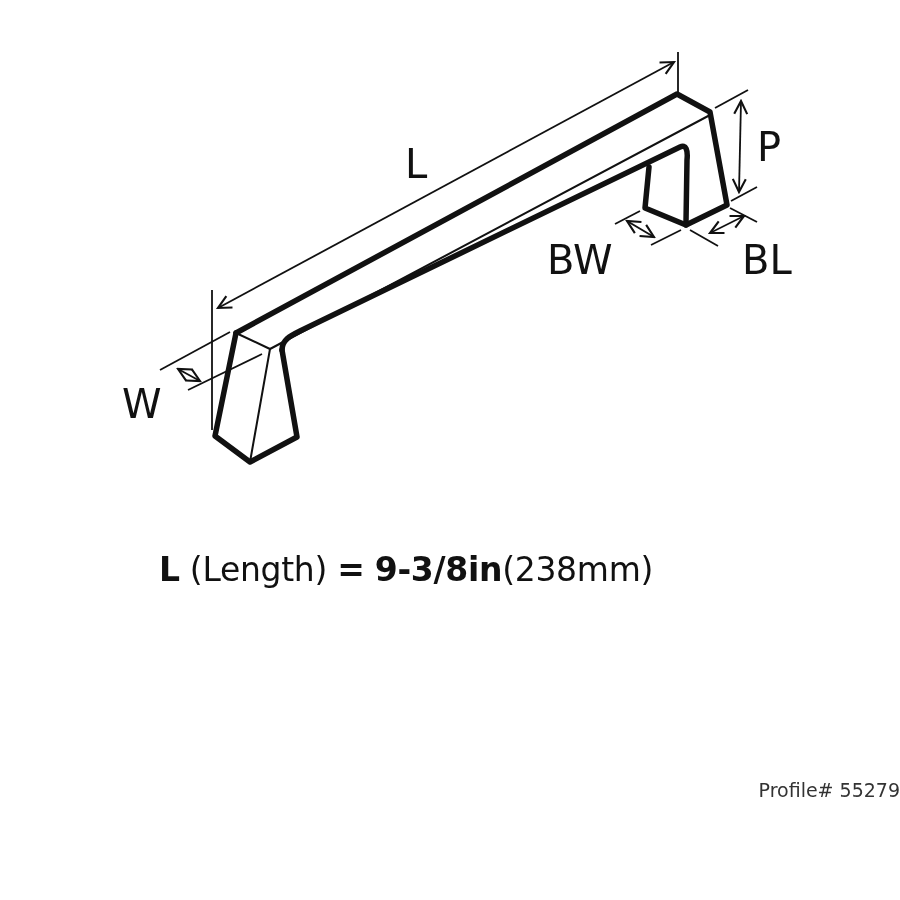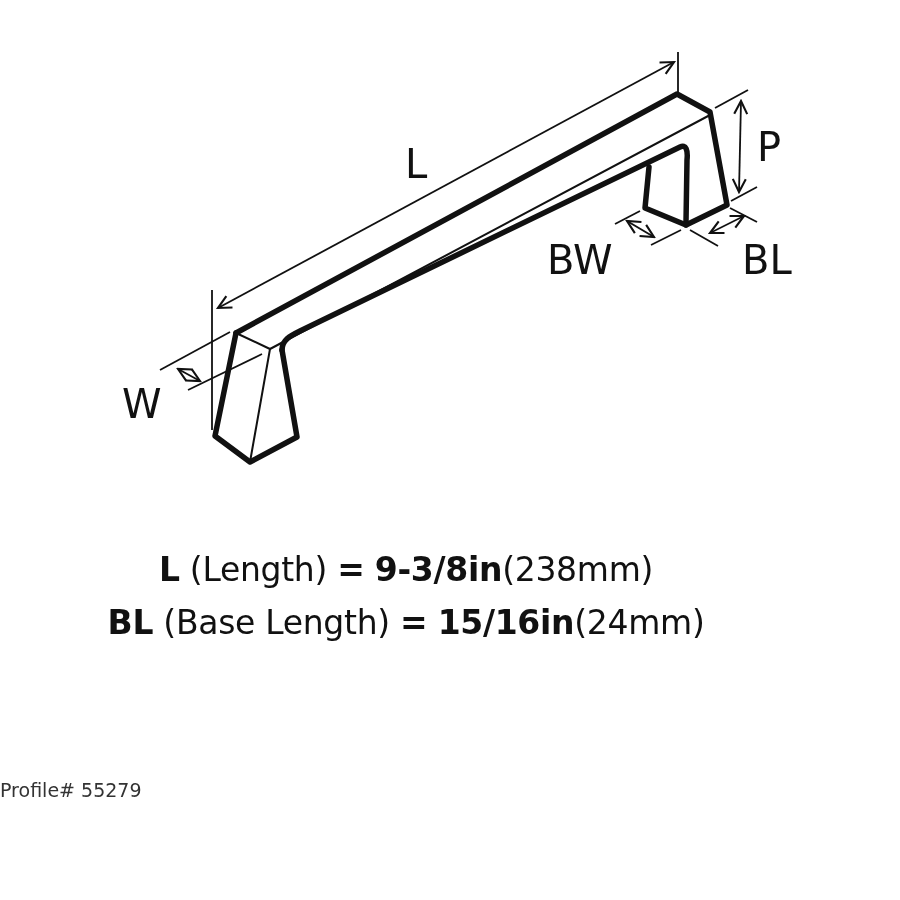--- a/index.html
+++ b/index.html
@@ -7,21 +7,21 @@
          font-family: "Liberation Sans", "DejaVu Sans", sans-serif; color: #111; }
   #diagram { position: absolute; left: 0; top: 0; width: 900px; height: 500px; }
   .dim-label { font-family: "DejaVu Sans", "Liberation Sans", sans-serif; font-size: 40px; fill: #111; font-weight: 500; }
   .specs { position: absolute; left: 0; top: 505px; width: 812px; text-align: center; margin-top: 39px; }
   .spec-line { font-family: "DejaVu Sans", "Liberation Sans", sans-serif; font-size: 33px; line-height: 52.5px; white-space: nowrap; letter-spacing: -0.3px; }
   .spec-line .abbr { font-weight: bold; }
   .spec-line .name { font-weight: normal; }
   .spec-line .eq { font-weight: bold; }
   .spec-line .imp { font-weight: bold; }
   .spec-line .met { font-weight: normal; }
-  .profile { position: absolute; left: 0; top: 779px; width: 900px; text-align: left;
+  .profile { position: absolute; left: 0; top: 779px; width: 900px; text-align: right;
              font-family: "DejaVu Sans", "Liberation Sans", sans-serif; font-size: 19px; color: #333; }
 </style>
 </head>
 <body>
 
 <svg id="diagram" viewBox="0 0 900 500" xmlns="http://www.w3.org/2000/svg">
   <defs>
     <marker id="arr" viewBox="0 0 10 10" refX="9" refY="5" markerWidth="9" markerHeight="9" orient="auto-start-reverse">
       <path d="M1,1 L9,5 L1,9" fill="none" stroke="#111" stroke-width="1.3"></path>
     </marker>
@@ -73,21 +73,15 @@
   <text class="dim-label" x="742" y="274">BL</text>
 </svg>
 
 <div class="specs">
   <div class="spec-line">
     <span class="abbr">L</span>
     <span class="name">(Length)</span>
     <span class="eq">=</span>
     <span class="imp">9-3/8in</span><span class="met">(238mm)</span>
   </div>
-  <div class="spec-line">
-    <span class="abbr">BL</span>
-    <span class="name">(Base Length)</span>
-    <span class="eq">=</span>
-    <span class="imp">15/16in</span><span class="met">(24mm)</span>
-  </div>
 </div>
 
 <div class="profile">Profile# 55279</div>
 
 </body></html>

